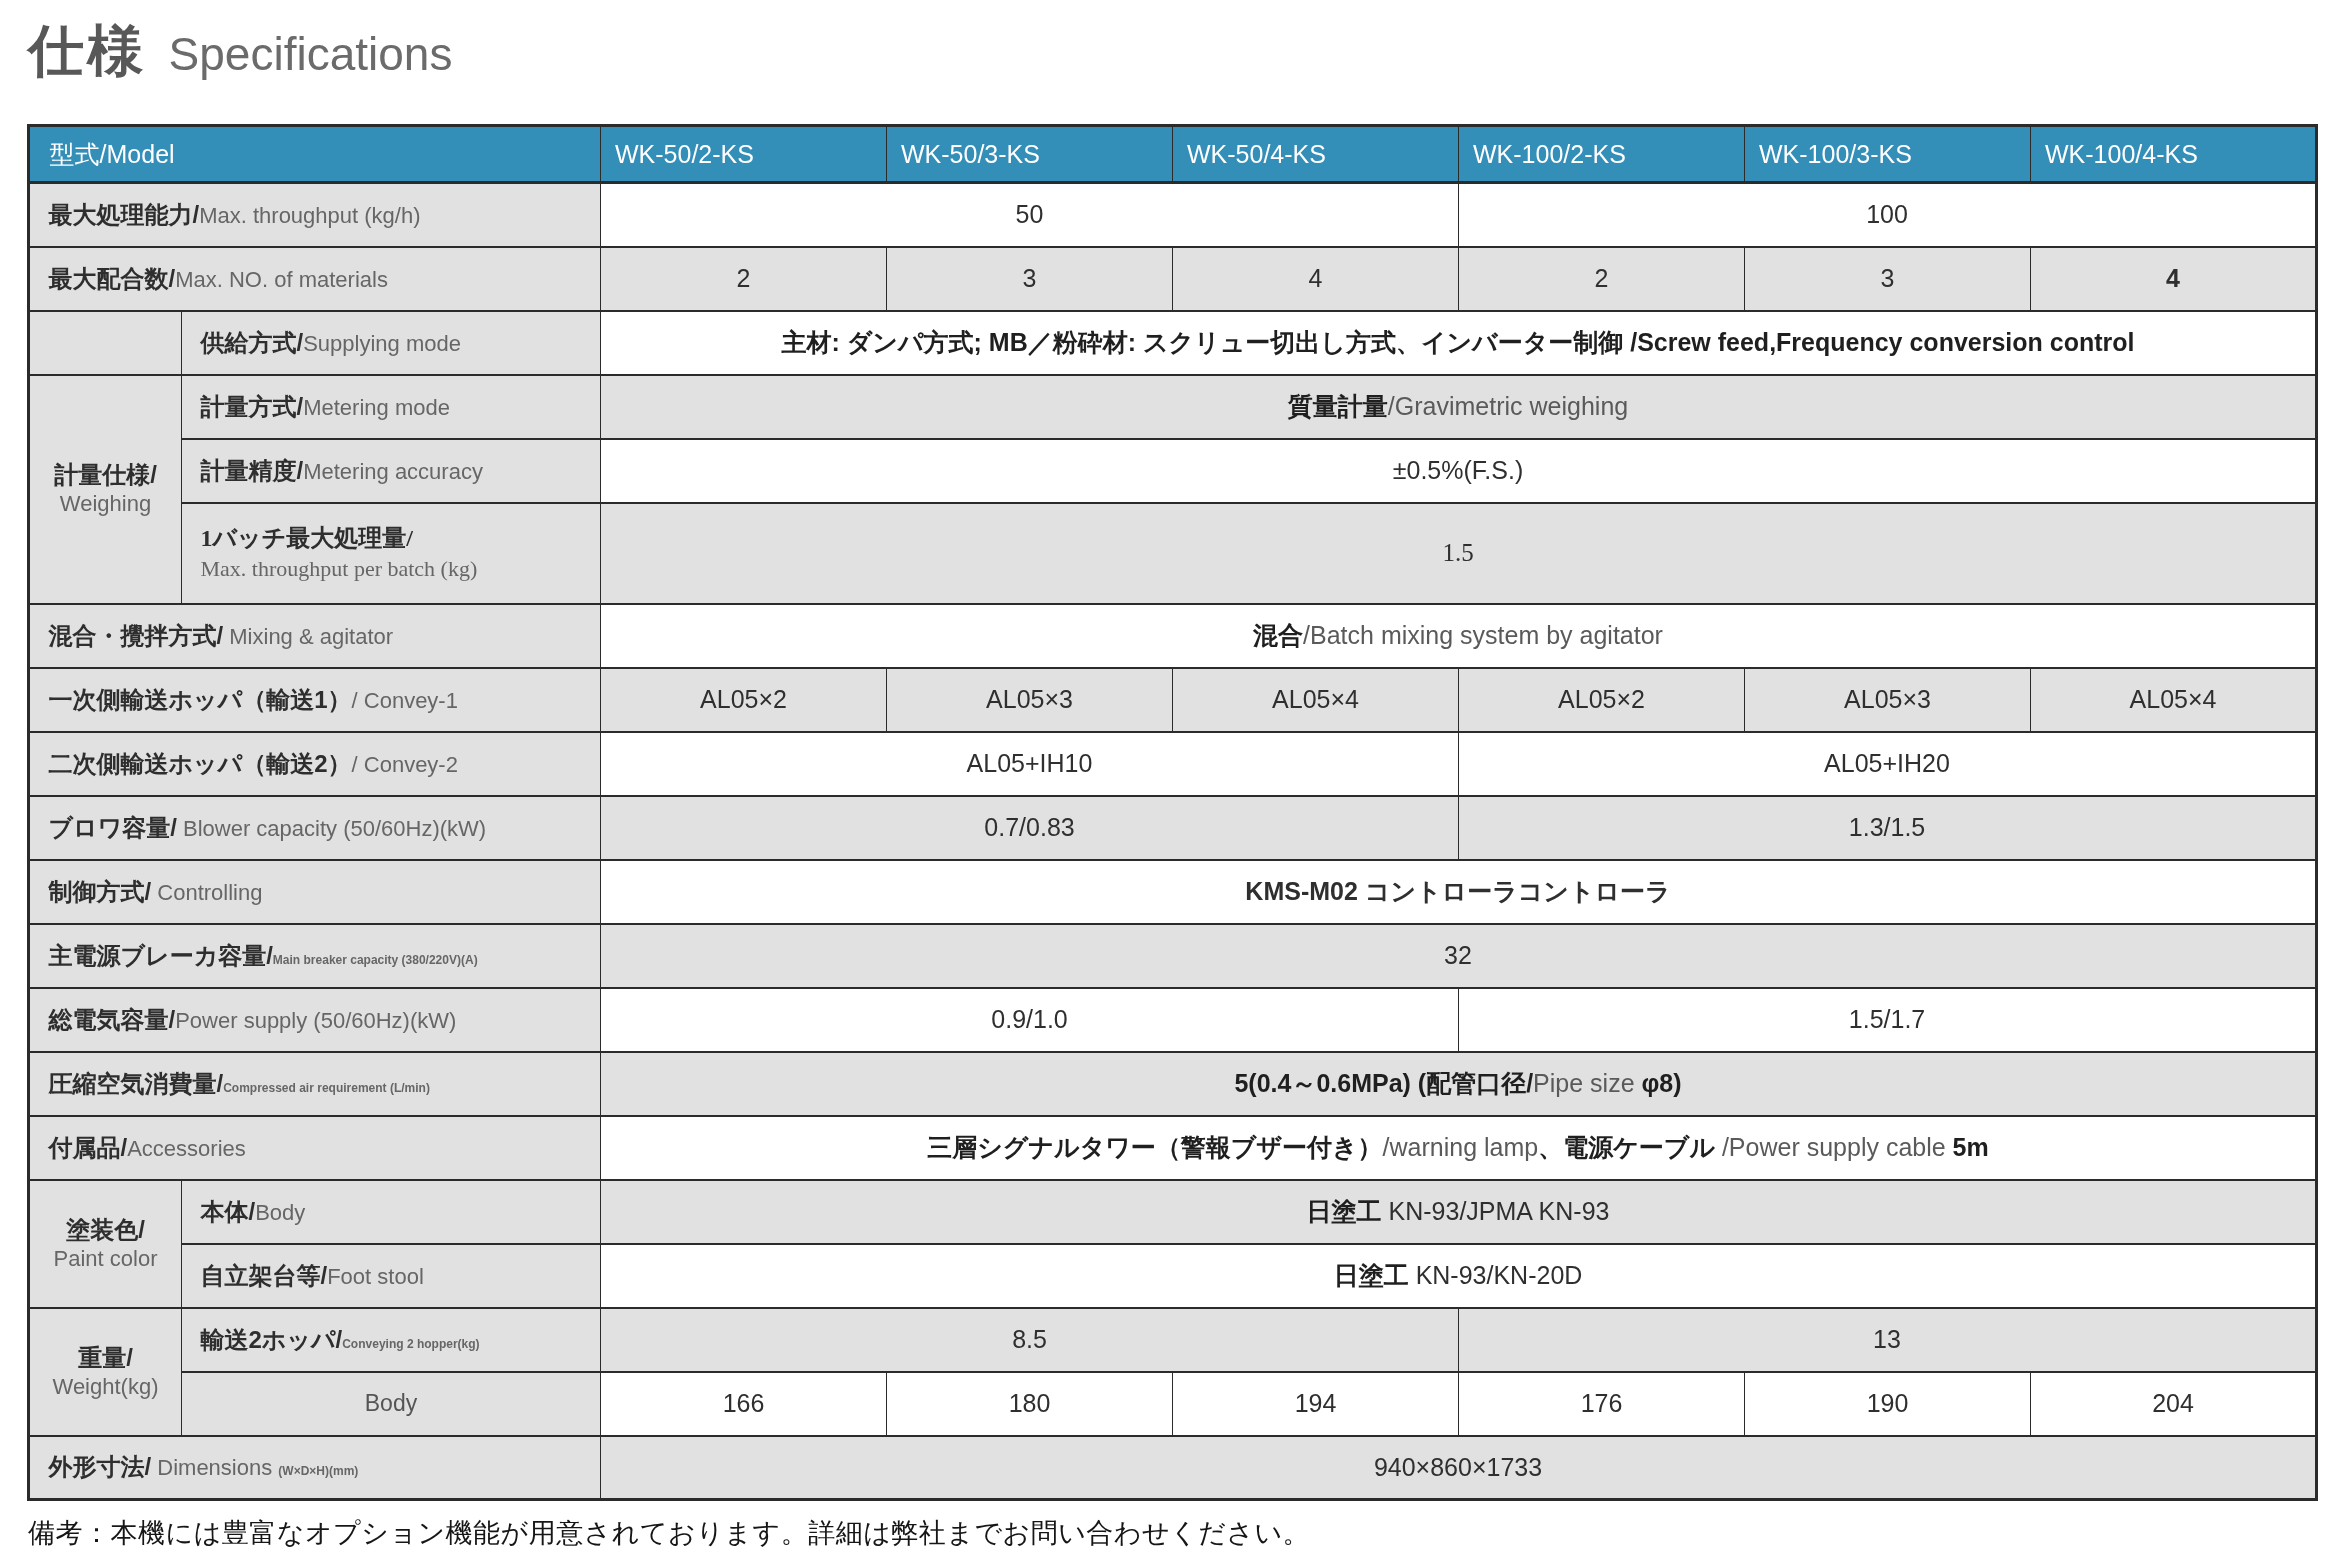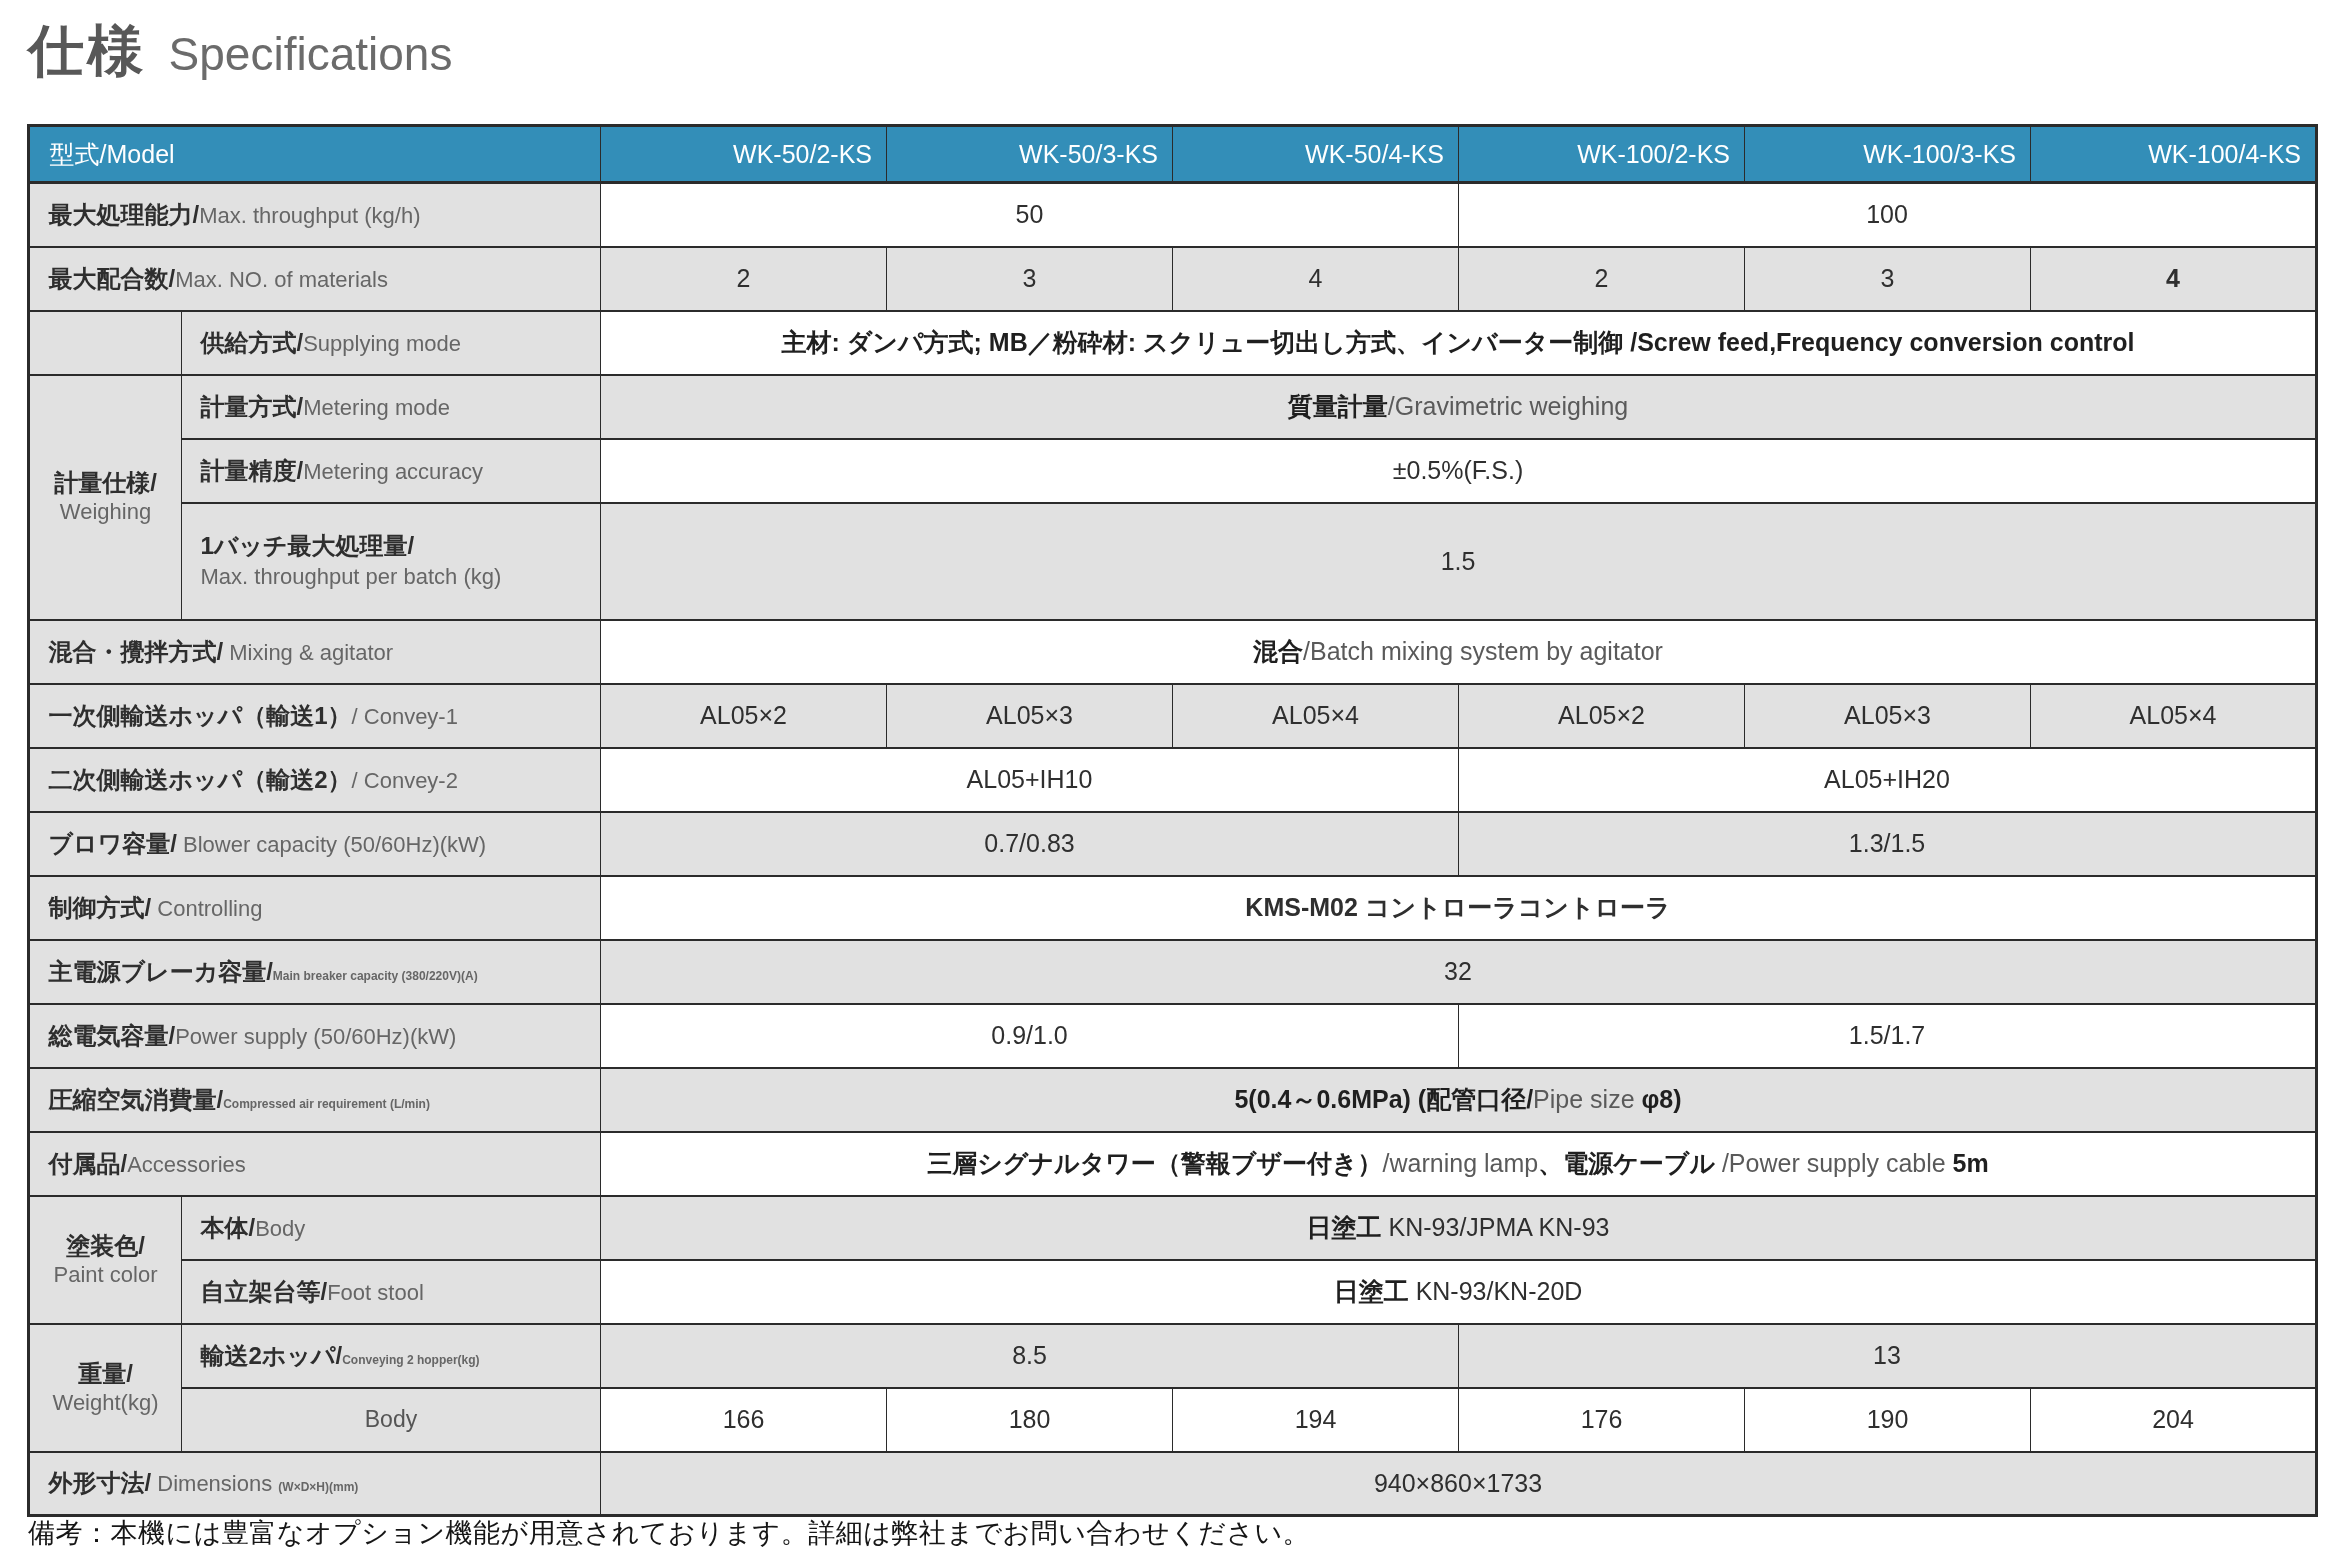--- a/index.html
+++ b/index.html
@@ -19,34 +19,34 @@
   .title-jp{font-size:56px;font-weight:700;color:#585858;letter-spacing:3.3px;}
   .title-en{font-size:46px;font-weight:400;color:#6b6b6b;}
 
   table.spec{
     position:absolute;left:27px;top:124px;width:2290px;
     border-collapse:collapse;table-layout:fixed;
     border:3.8px solid var(--border);
   }
   tr{height:64px;}
   tr.r-head{height:57px;}
-  tr.r-batch{height:117px;}
+  tr.r-batch{height:101px;font-family:Liberation Serif, serif;}
   td,th{
     border-left:1.6px solid var(--border);
     border-right:1.6px solid var(--border);
     border-top:2.7px solid var(--border);
     border-bottom:2.7px solid var(--border);
     vertical-align:middle;
     padding:0 14px;
     overflow:hidden;
     white-space:nowrap;
   }
   th{
     background:var(--header-bg);color:#ffffff;font-weight:400;
-    font-size:25px;text-align:right;border-bottom:3.8px solid var(--border);
+    font-size:25px;text-align:left;border-bottom:3.8px solid var(--border);
   }
   th.h-label{text-align:left;padding-left:19.6px;}
   td.lbl{background:var(--label-bg);text-align:left;padding-left:18.5px;}
   td.grp{background:var(--label-bg);text-align:center;padding:0 3.3px;white-space:normal;line-height:1.25;}
   td.val{background:#ffffff;text-align:center;}
   td.alt{background:var(--label-bg);}
   .lbl-jp{font-size:24px;font-weight:700;color:var(--jp);}
   .lbl-en{font-size:22px;font-weight:400;color:var(--en);}
   .lbl-en-sm{font-size:12px;font-weight:700;color:var(--en);margin-top:44px;}
   .two-line{white-space:normal;line-height:1.35;}

